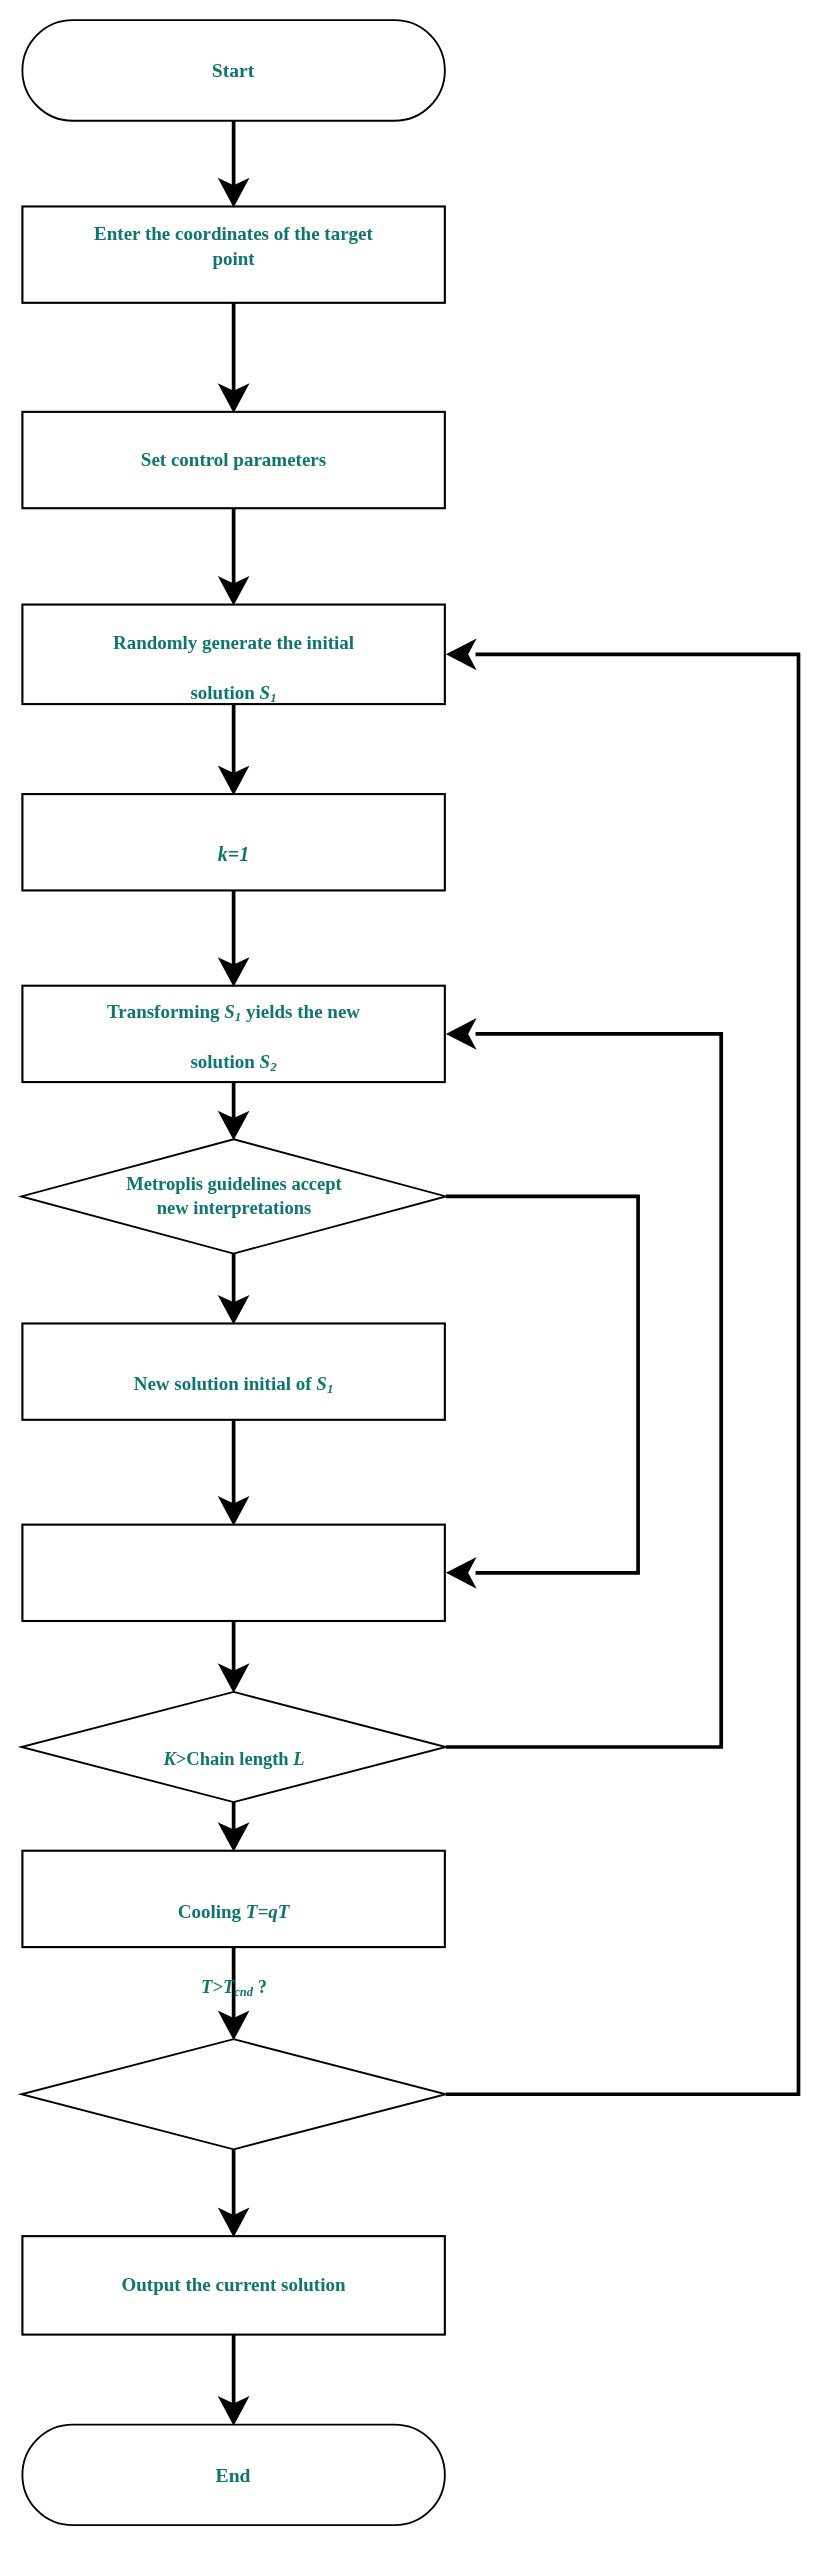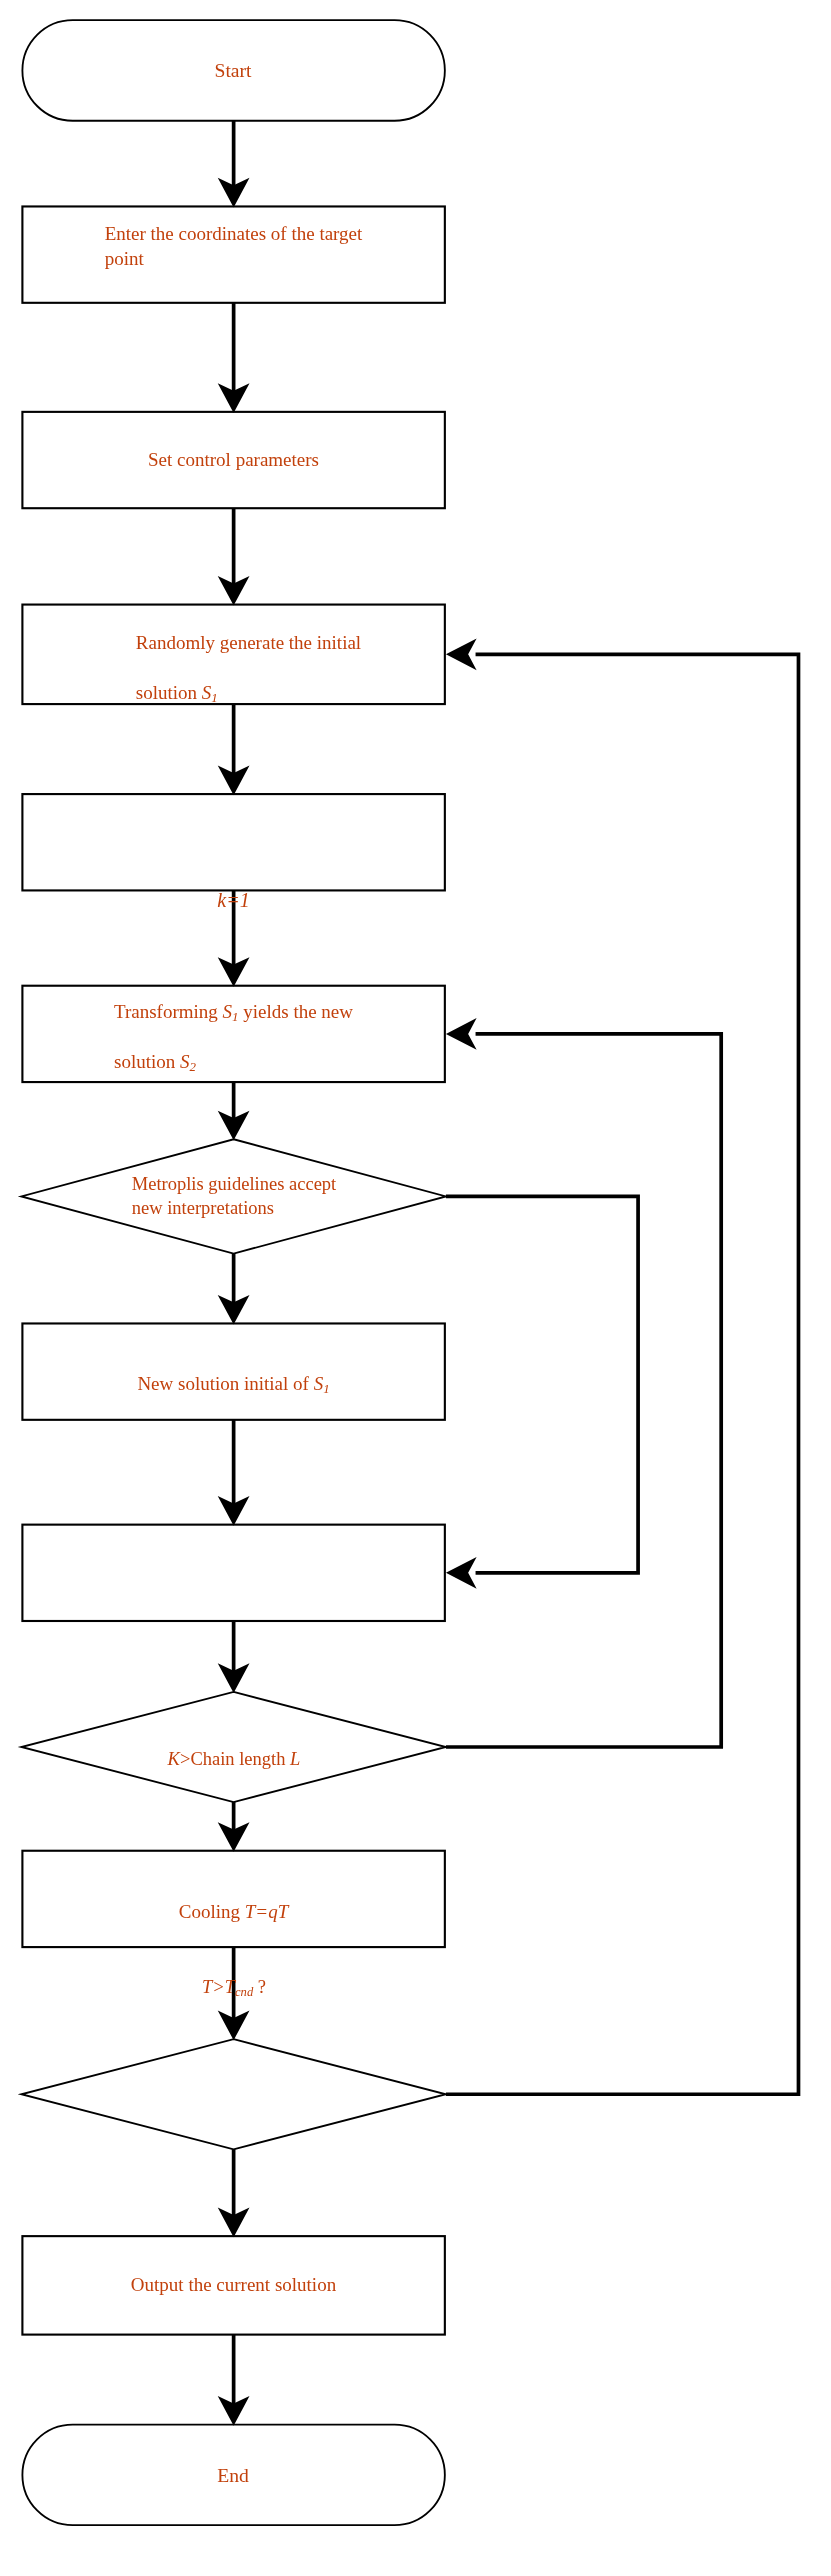--- a/index.html
+++ b/index.html
@@ -47,26 +47,27 @@
   .arrowhead {
     fill: #000000;
     stroke: none;
   }
   
   .node-label {
     position: absolute;
     display: flex;
     align-items: center;
     justify-content: center;
-    text-align: left;
+    text-align: center;
     line-height: 1.32;
     font-size: 19px;
-    color: #c2410c;
+    color: #0f766e;
     pointer-events: none;
     white-space: pre-line;
+    font-weight: bold;
   }
   .node-label.terminator { font-size: 19.6px; }
   .node-label.process    { font-size: 19px; }
   .node-label.decision   { font-size: 18.5px; }
   .node-label.formula    { font-style: italic; font-size: 20px; }
   .math-i { font-style: italic; }
   sub {
     font-size: 0.68em;
     font-style: italic;
     vertical-align: -0.22em;
@@ -190,28 +191,28 @@
 
   </svg>
 
   <div class="node-label terminator" style="left:22px; top:20px; width:422px; height:101px;">Start</div>
 
   <div class="node-label process" style="left:33px; top:206px; width:401px; height:80px;">Enter the coordinates of the target
 point</div>
 
   <div class="node-label process" style="left:33px; top:412px; width:401px; height:96px;">Set control parameters</div>
 
-  <div class="node-label process" style="left:48px; top:605px; width:401px; height:100px;">
+  <div class="node-label process" style="left:33px; top:605px; width:401px; height:100px;">
     <div>
       <span>Randomly generate the initial</span><br>
       <span>solution </span><span class="math-i">S</span><sub>1</sub>
     </div>
   </div>
 
-  <div class="node-label formula" style="left:33px; top:838px; width:401px; height:124px;">k=1</div>
+  <div class="node-label formula" style="left:33px; top:792px; width:401px; height:124px;">k=1</div>
 
   <div class="node-label process" style="left:33px; top:986px; width:401px; height:76px;">
     <div>
       <span>Transforming </span><span class="math-i">S</span><sub>1</sub><span> yields the new</span><br>
       <span>solution </span><span class="math-i">S</span><sub>2</sub>
     </div>
   </div>
 
   <div class="node-label decision" style="left:49px; top:1139px; width:370px; height:114px;">Metroplis guidelines accept
 new interpretations</div>

